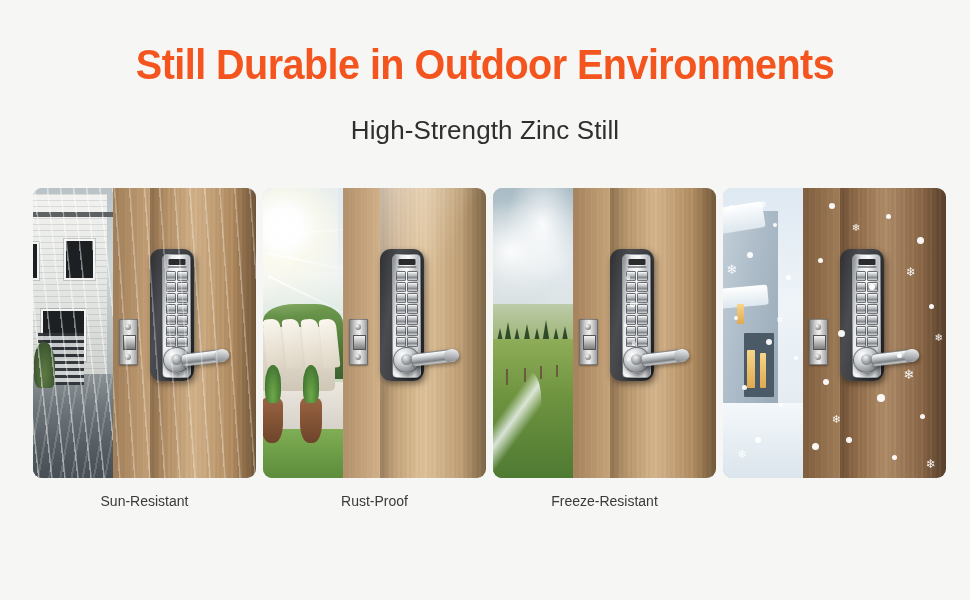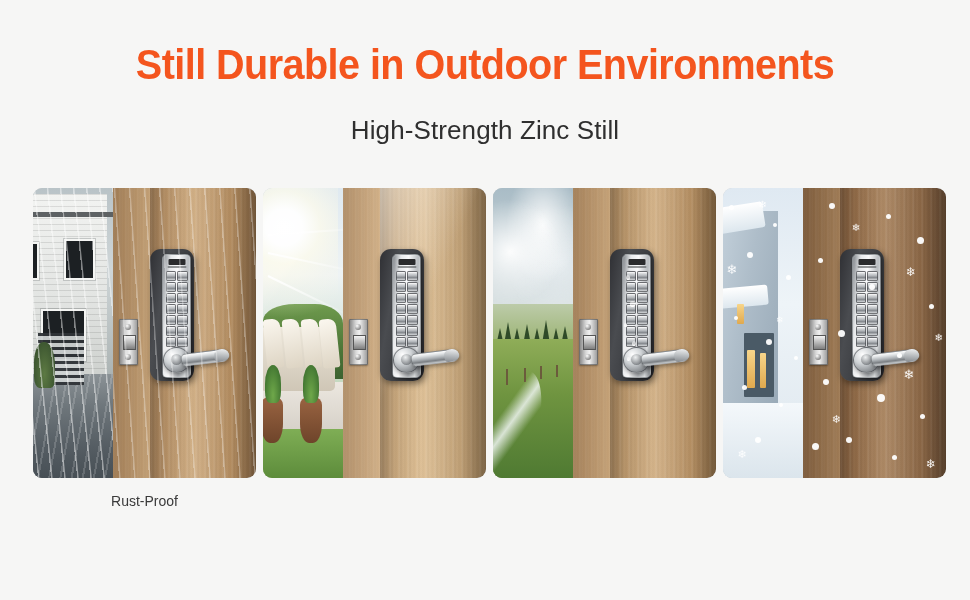--- a/index.html
+++ b/index.html
@@ -915,14 +915,16 @@
           <span class="flake-glyph" style="left:20%; top:78%; font-size:11px;">❄</span>
           <span class="flake-glyph" style="left:86%; top:93%; font-size:12px;">❄</span>
         </div>
       </div>
     </div>
   </div>
 
 </div>
 
 <div class="caption-row">
+  <div class="caption">Sun-Resistant</div>
   <div class="caption">Rust-Proof</div>
+  <div class="caption">Freeze-Resistant</div>
 </div>
 
 </body></html>

